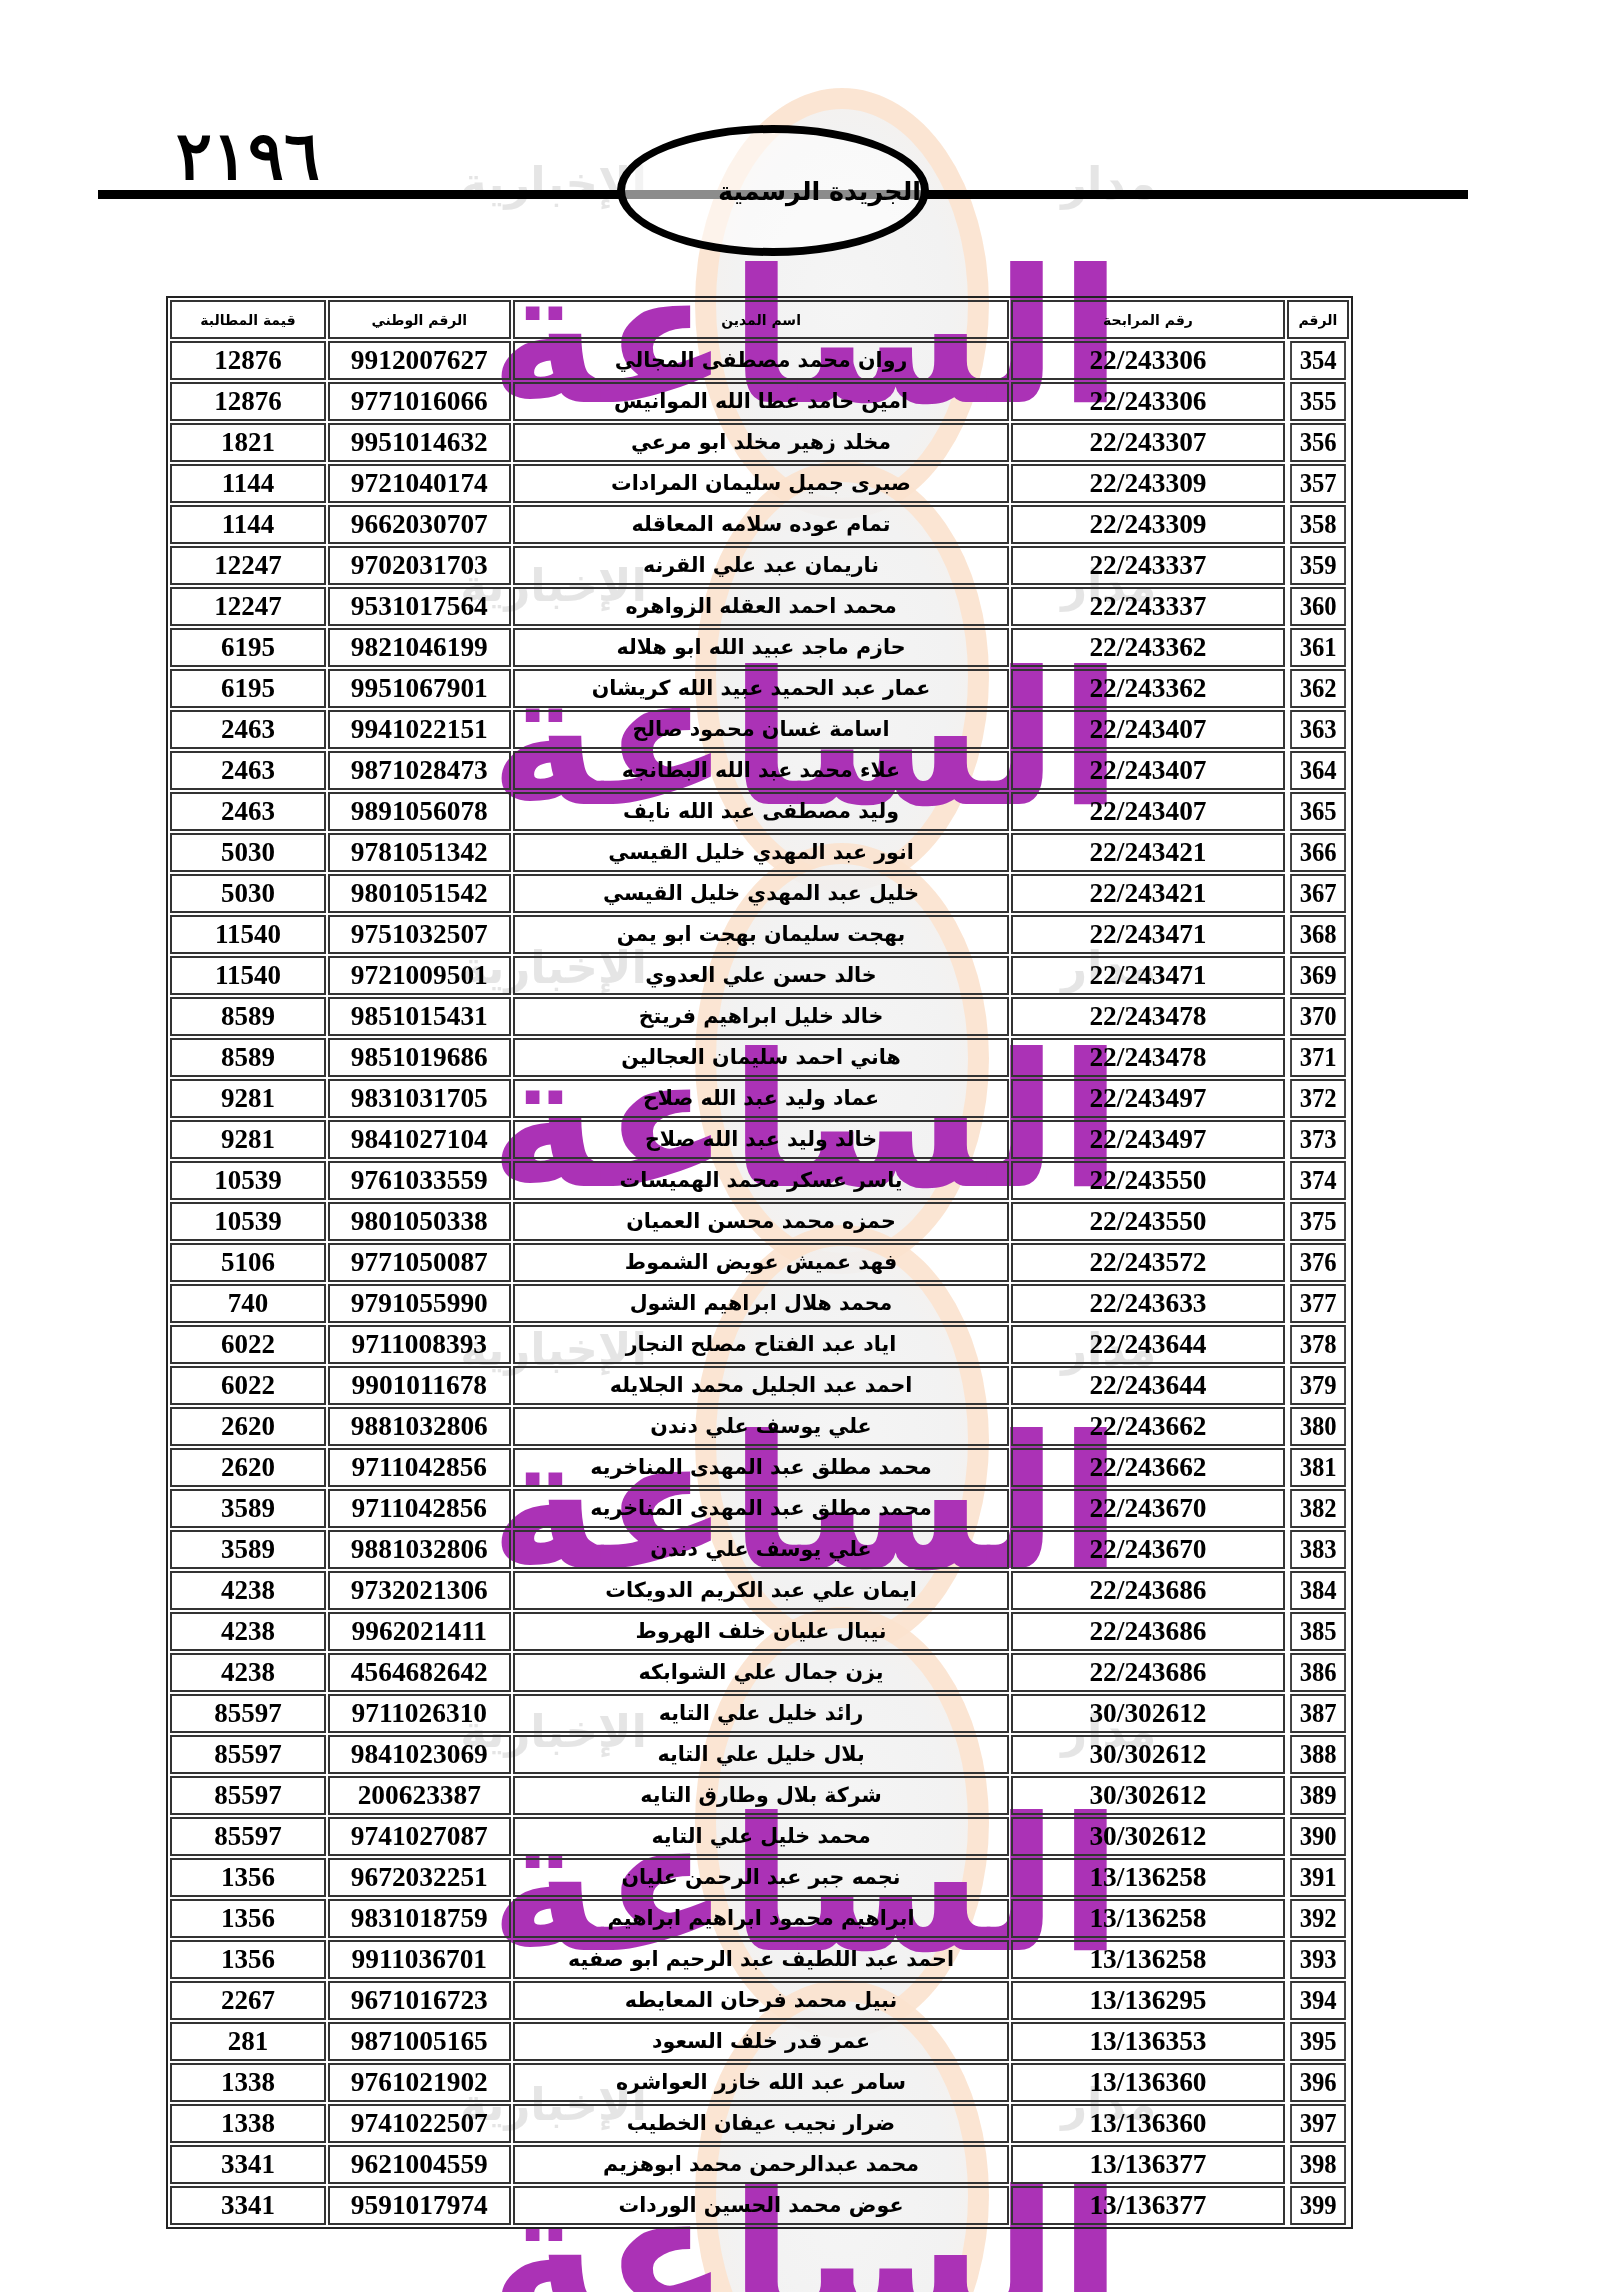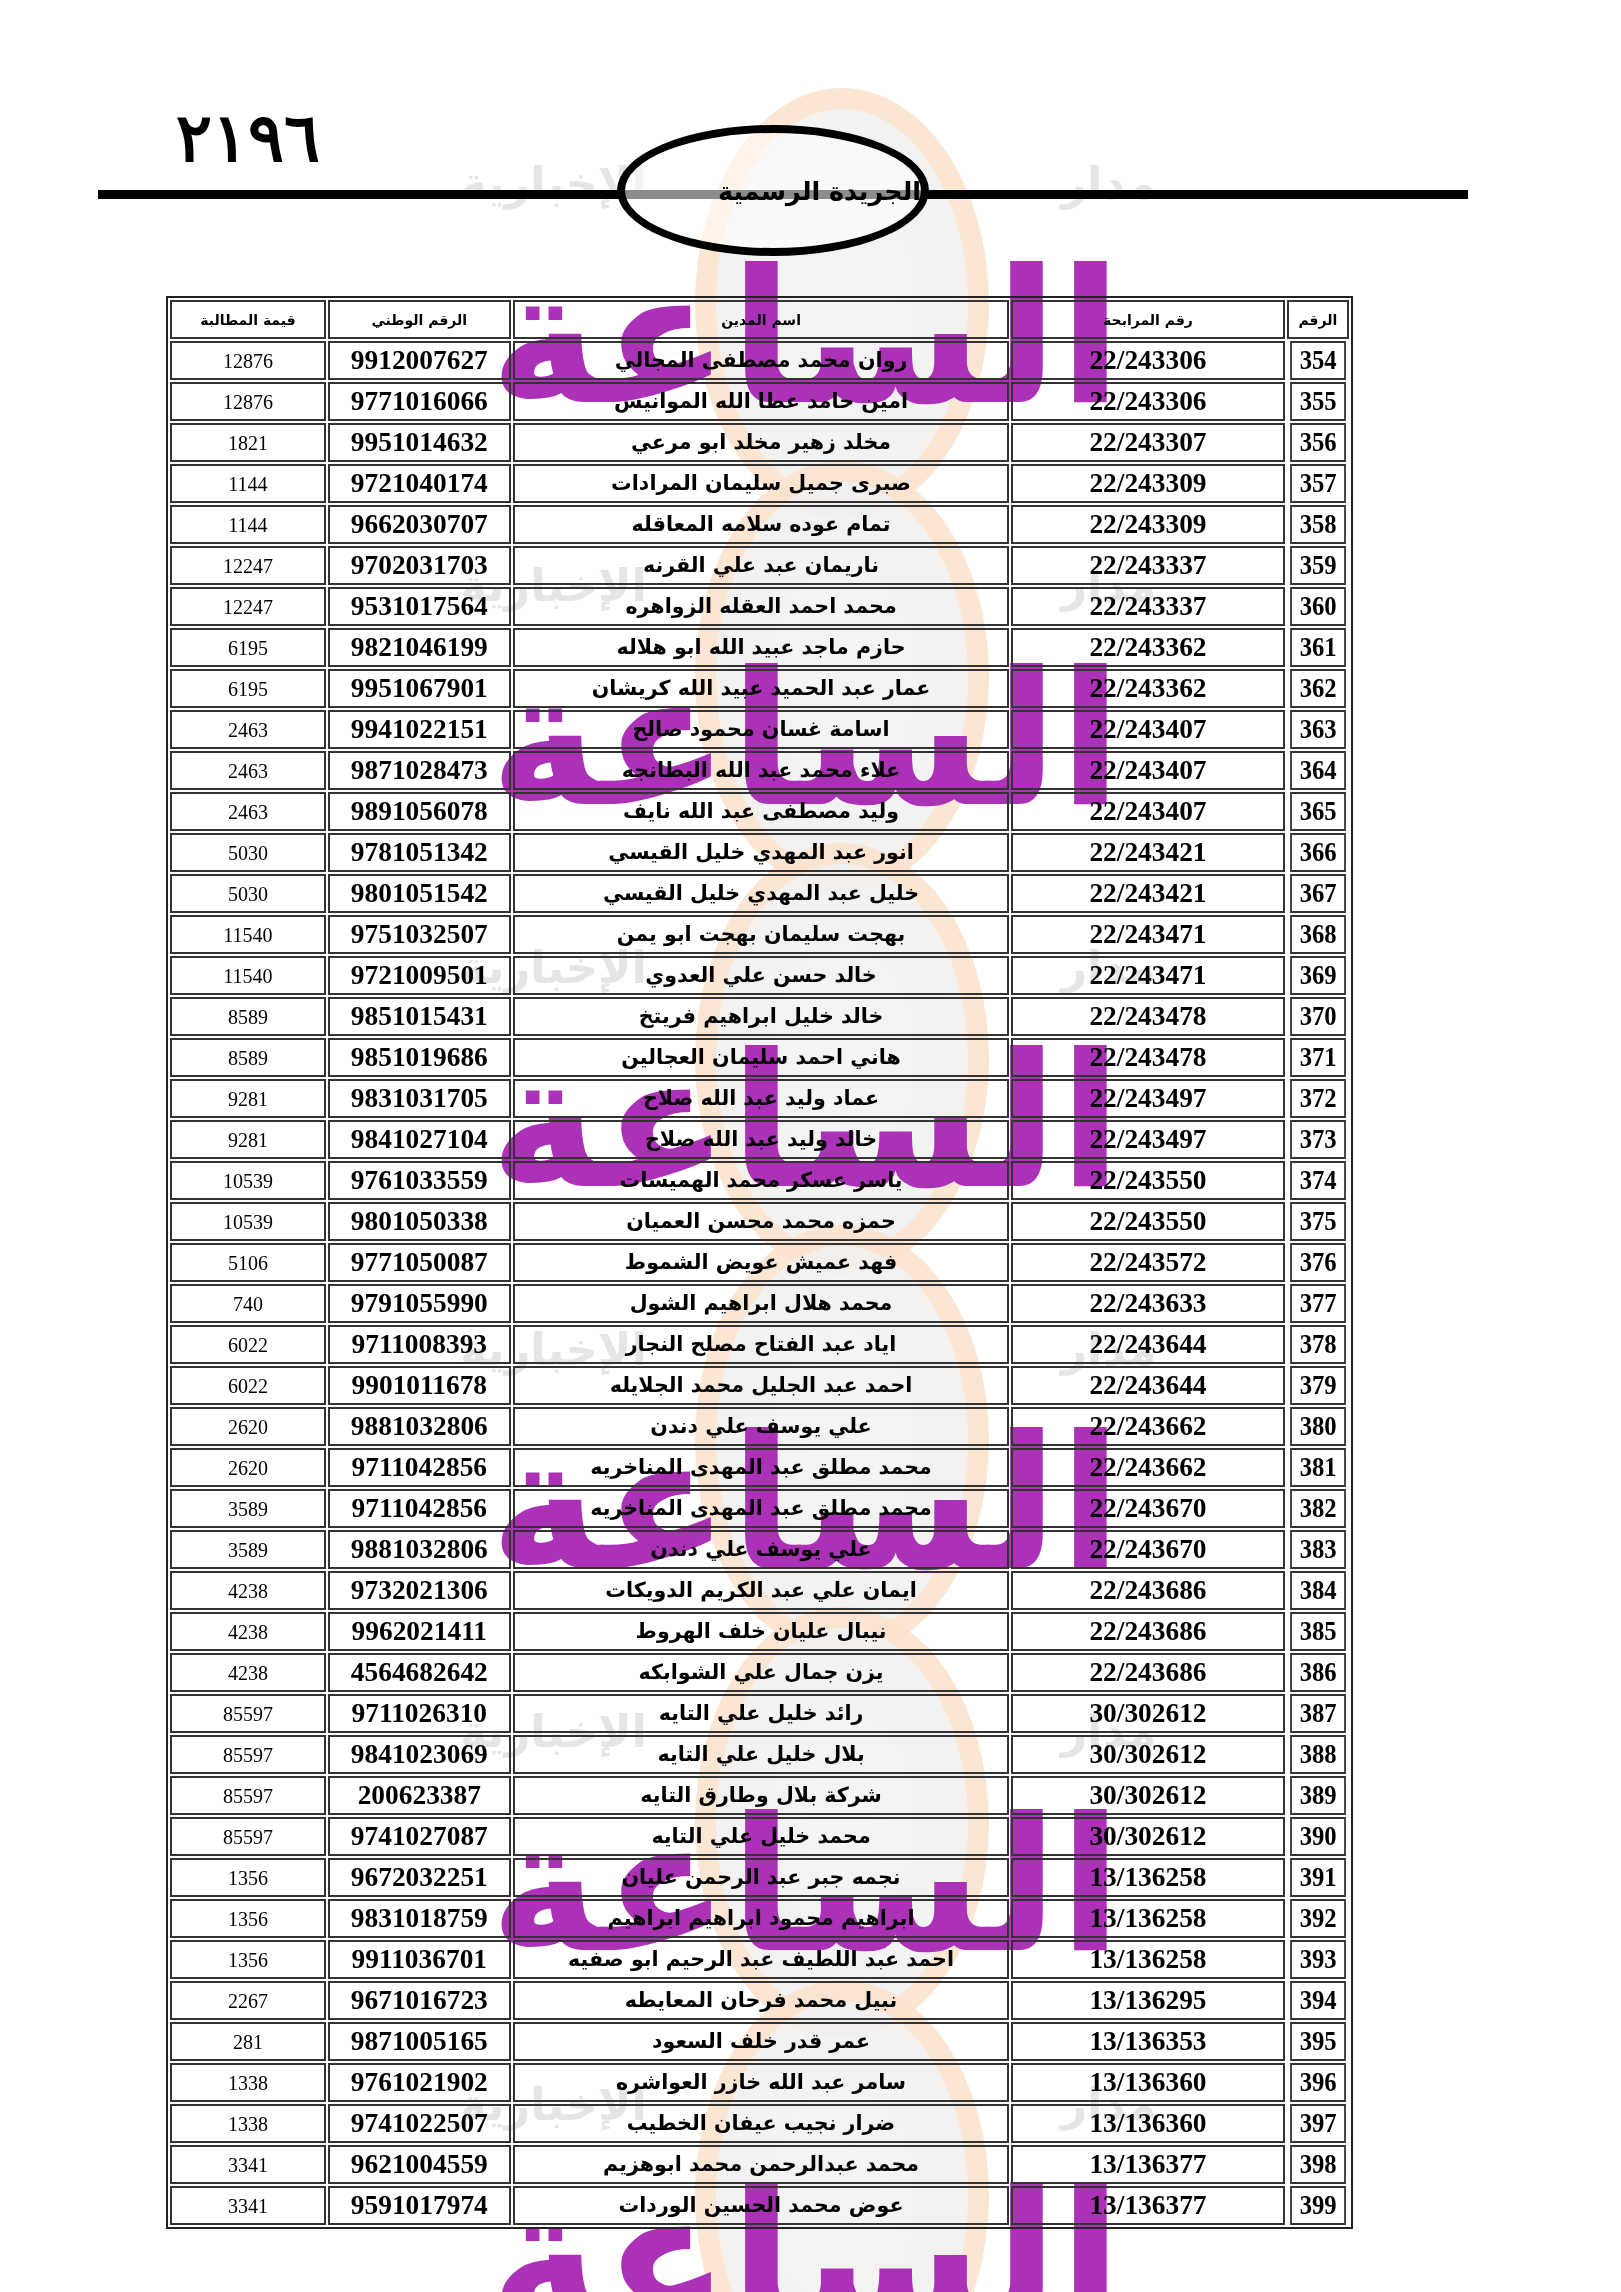--- a/index.html
+++ b/index.html
@@ -18,21 +18,21 @@
     }
     .wm-text-top {
       position: absolute; font-family: "DejaVu Sans", sans-serif; font-weight: bold; color: #e3e3e3;
       font-size: 45px; direction: rtl; white-space: nowrap; text-align: center;
     }
     .wm-text-big {
       position: absolute; font-family: "DejaVu Sans", sans-serif; font-weight: bold; color: #a21caf;
       font-size: 186px; line-height: 1; direction: rtl; white-space: nowrap;
     }
     .page-number {
-      position: absolute; left: 176px; top: 104px; font-size: 67px; font-weight: bold;
+      position: absolute; left: 176px; top: 122px; font-size: 67px; font-weight: bold;
       font-family: "DejaVu Serif", serif; letter-spacing: 3.9px; line-height: 1;
     }
     .header-line {
       position: absolute; left: 98px; top: 190px; width: 1370px; height: 8.8px; background: #000;
     }
     .header-ellipse {
       position: absolute; left: 617px; top: 125px; width: 312px; height: 131px;
       border: 8.8px solid #000; border-radius: 50%; box-sizing: border-box;
       background: rgba(255,255,255,0.55);
       display: flex; align-items: center; justify-content: flex-end;
@@ -49,21 +49,21 @@
       border: 2px solid #333; height: 35px; padding: 0; text-align: center;
       vertical-align: middle; line-height: 1; overflow: hidden; white-space: nowrap;
     }
     table.claims th {
       font-family: "DejaVu Sans", sans-serif; font-weight: bold; font-size: 14px;
     }
     td.c-no { font-family: "Liberation Serif", serif; font-weight: bold; font-size: 27.4px; transform: scaleX(0.9); }
     td.c-mur { font-family: "Liberation Serif", serif; font-weight: bold; font-size: 27.4px; }
     td.c-name { font-family: "DejaVu Sans", sans-serif; font-weight: bold; font-size: 20.6px; }
     td.c-nid { font-family: Liberation Serif, serif; font-weight: bold; font-size: 27.4px; }
-    td.c-amt { font-family: "Liberation Serif", serif; font-weight: normal; font-size: 20px; margin-left: 16px; }
+    td.c-amt { font-family: "Liberation Serif", serif; font-weight: bold; font-size: 27px; margin-left: 16px; }
     col.k-no { width: 62px; }
     col.k-mur { width: 272px; }
     col.k-name { width: 494px; }
     col.k-nid { width: 182px; }
     col.k-amt { width: 155px; }
   </style>
 </head>
 <body>
 
 <div class="watermark" style="top:88px;">

